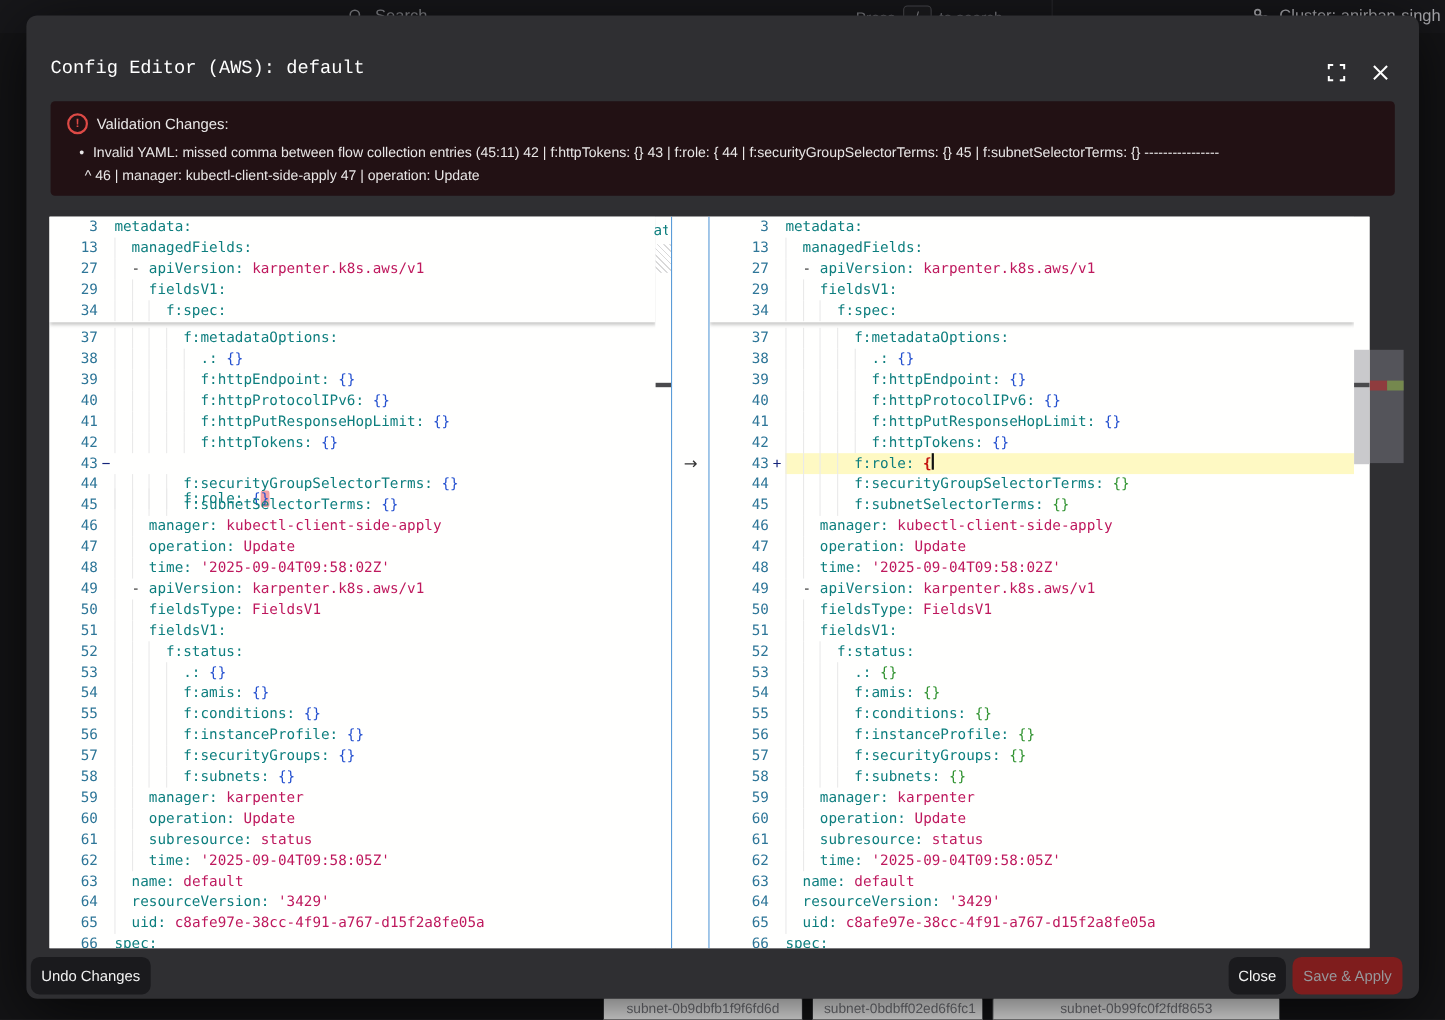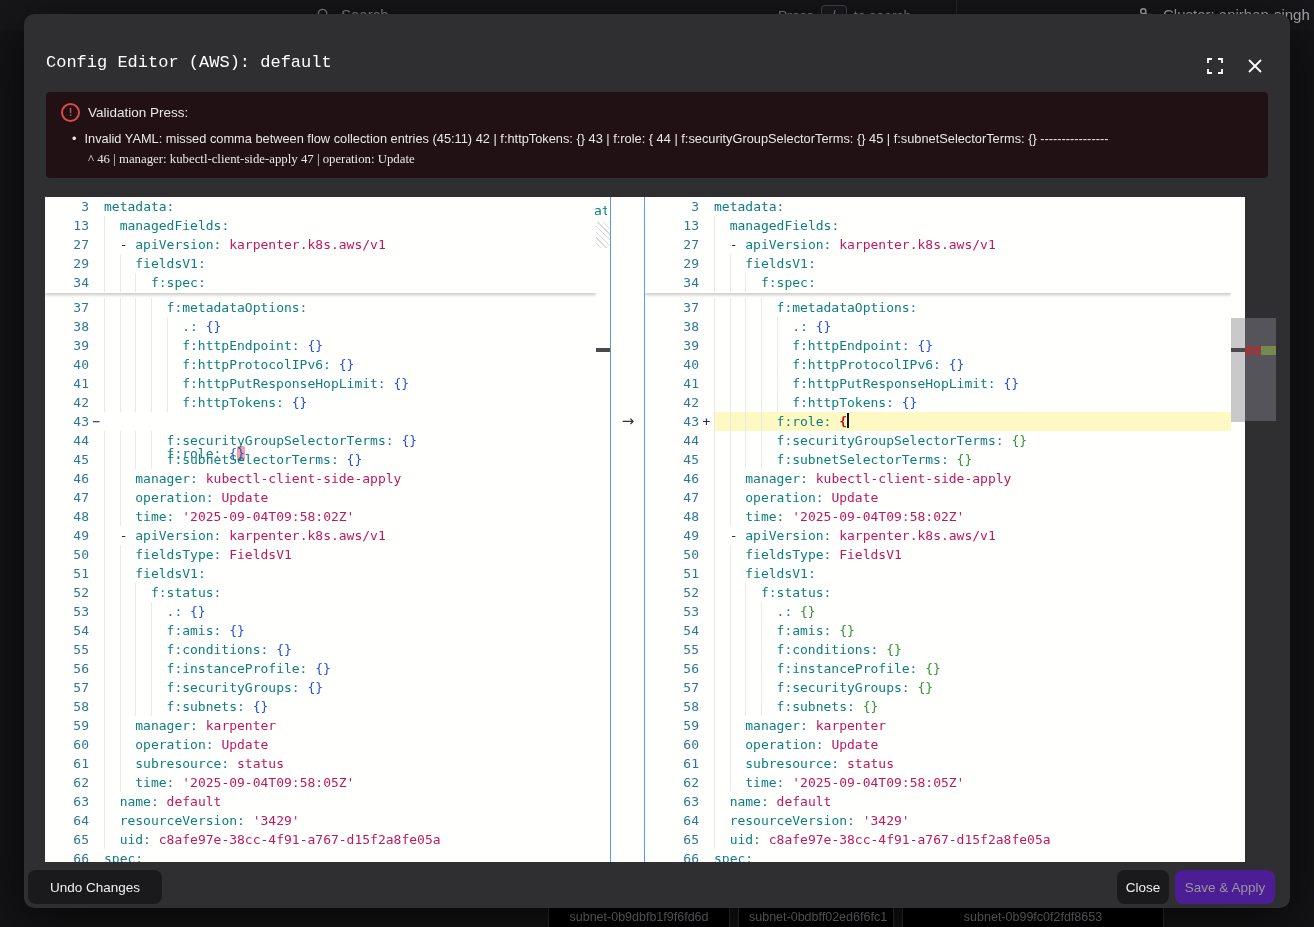--- a/index.html
+++ b/index.html
@@ -13,42 +13,42 @@
   .tb-press{position:absolute;left:778px;top:5px;display:flex;align-items:center;gap:7px;
             color:#808186;font-size:14px;}
   .tb-key{display:inline-block;min-width:16px;padding:0 4px;height:19px;line-height:19px;text-align:center;
           border:1px solid #4a4a4f;border-radius:4px;font-size:12px;color:#9a9aa0;background:#1d1d20;}
   .tb-divider{position:absolute;left:956px;top:0;width:1px;height:30px;background:#2a2a2e;}
   .tb-cluster{position:absolute;left:1138px;top:6px;display:flex;align-items:center;gap:8px;
               color:#aeaeb3;font-size:15px;white-space:nowrap;}
 
   .chips{position:absolute;left:548px;top:903px;display:flex;gap:8px;}
   .chip{height:24px;line-height:26px;text-align:center;font-size:12.5px;color:#7e7f85;
-        background:#000000;border:1px solid #2e2f33;border-bottom:none;border-radius:6px 6px 0 0;
+        background:#ffffff;border:1px solid #2e2f33;border-bottom:none;border-radius:6px 6px 0 0;
         white-space:nowrap;overflow:hidden;padding:0 10px;box-sizing:border-box;}
   .chip:nth-child(1){width:182px}.chip:nth-child(2){width:156px}
   .chip:nth-child(3){width:262px}.chip:nth-child(4){width:150px}
 
   
   .modal{position:absolute;left:24px;top:14px;width:1266px;height:894px;background:#2f2f32;
          border-radius:10px;box-shadow:0 12px 60px rgba(0,0,0,.7);}
   .m-title{position:absolute;left:22px;top:39px;font-size:17px;font-weight:500;color:#ffffff;font-family:Liberation Mono, monospace;}
   .icon-btn{position:absolute;top:33px;width:38px;height:38px;display:flex;align-items:center;
             justify-content:center;cursor:pointer;}
   .icon-btn.expand{left:1172px;} .icon-btn.close{left:1212px;}
 
   
   .banner{position:absolute;left:22px;top:78px;width:1222px;height:86px;background:#221114;
           border-radius:4px;color:#e9e7e7;overflow:hidden;}
   .b-icon{position:absolute;left:15px;top:11px;width:15px;height:15px;border:2px solid #dd4a46;
           border-radius:50%;color:#dd4a46;font-weight:700;font-size:11px;text-align:center;line-height:15px;}
   .b-head{position:absolute;left:42px;top:13px;font-size:13.5px;}
   .b-l1{position:absolute;left:26px;top:39px;font-size:12.8px;white-space:nowrap;text-align:right;}
   .b-l1 .bullet{margin-right:8px;}
-  .b-l2{position:absolute;left:42px;top:60px;font-size:12.8px;white-space:nowrap;font-family:Liberation Serif, serif;}
+  .b-l2{position:absolute;left:31px;top:60px;font-size:12.8px;white-space:nowrap;}
 
   
   .editor{position:absolute;left:21px;top:183px;width:1200px;height:665px;background:#fffffe;
           font-family:"DejaVu Sans Mono",monospace;font-size:13px;color:#222;}
   .pane{position:absolute;top:0;height:665px;overflow:hidden;background:#fffffe;}
   .pane.left{left:0;width:551px;}
   .pane.right{left:600px;width:586px;}
   .sticky{position:relative;z-index:2;background:#fffffe;box-shadow:0 2px 3px rgba(60,60,60,.28);padding-bottom:1px;}
   .content{margin-top:5px;}
   .crow{display:flex;height:19px;line-height:19px;}
@@ -84,23 +84,23 @@
 
   
   .ovrblock{position:absolute;left:1221px;top:304px;width:31px;height:103px;background:rgba(88,88,93,.92);}
   .ovr-red{position:absolute;left:0;top:28px;width:16px;height:9px;background:#8f3c3e;}
   .ovr-green{position:absolute;left:16px;top:28px;width:15px;height:9px;background:#75884e;}
 
   
   .btn{position:absolute;top:856px;height:34px;border:none;border-radius:8px;font-size:13.5px;
        font-family:"Liberation Sans",sans-serif;cursor:pointer;}
   .btn.dark{background:#1a1a1d;color:#f1f1f1;}
-  .undo{left:4px;width:134px;}
+  .undo{left:4px;width:109px;}
   .close-b{left:1093px;width:52px;}
-  .save-b{left:1151px;width:100px;background:#4c1d95;color:#97979b;cursor:default;}
+  .save-b{left:1151px;width:100px;background:#7f1d1d;color:#97979b;cursor:default;}
 </style>
 </head>
 <body>
 
 <div class="canvas">
 
   <div class="topbar">
     <div class="tb-search">
       <svg width="15" height="15" viewBox="0 0 16 16">
         <circle cx="7" cy="7" r="4.5" fill="none" stroke="#85868b" stroke-width="1.5"></circle>
@@ -140,21 +140,21 @@
     </div>
     <div class="icon-btn close">
       <svg width="16" height="16" viewBox="0 0 16 16">
         <line x1="2" y1="2" x2="14" y2="14" stroke="#ffffff" stroke-width="1.8"></line>
         <line x1="14" y1="2" x2="2" y2="14" stroke="#ffffff" stroke-width="1.8"></line>
       </svg>
     </div>
 
     <div class="banner">
       <div class="b-icon">!</div>
-      <div class="b-head">Validation Press:</div>
+      <div class="b-head">Validation Changes:</div>
       <div class="b-l1">
         <span class="bullet">•</span><span>Invalid YAML: missed comma between flow collection entries (45:11) 42 | f:httpTokens: {} 43 | f:role: { 44 | f:securityGroupSelectorTerms: {} 45 | f:subnetSelectorTerms: {} ----------------</span>
       </div>
       <div class="b-l2">^ 46 | manager: kubectl-client-side-apply 47 | operation: Update</div>
     </div>
 
     <div class="editor">
       <div class="pane left">
         <div class="sticky">
             <div class="crow">

